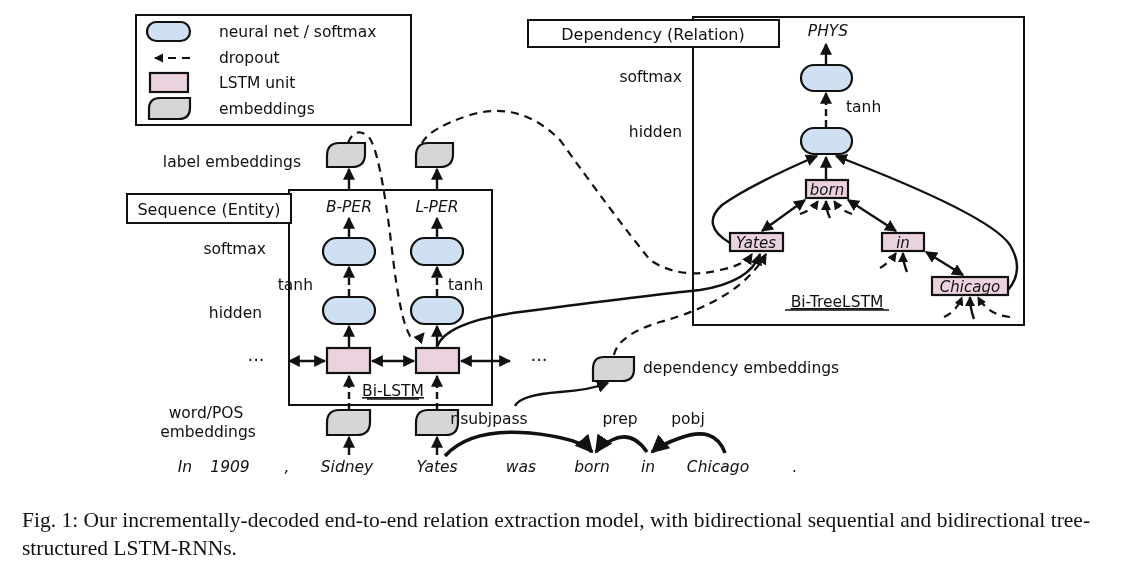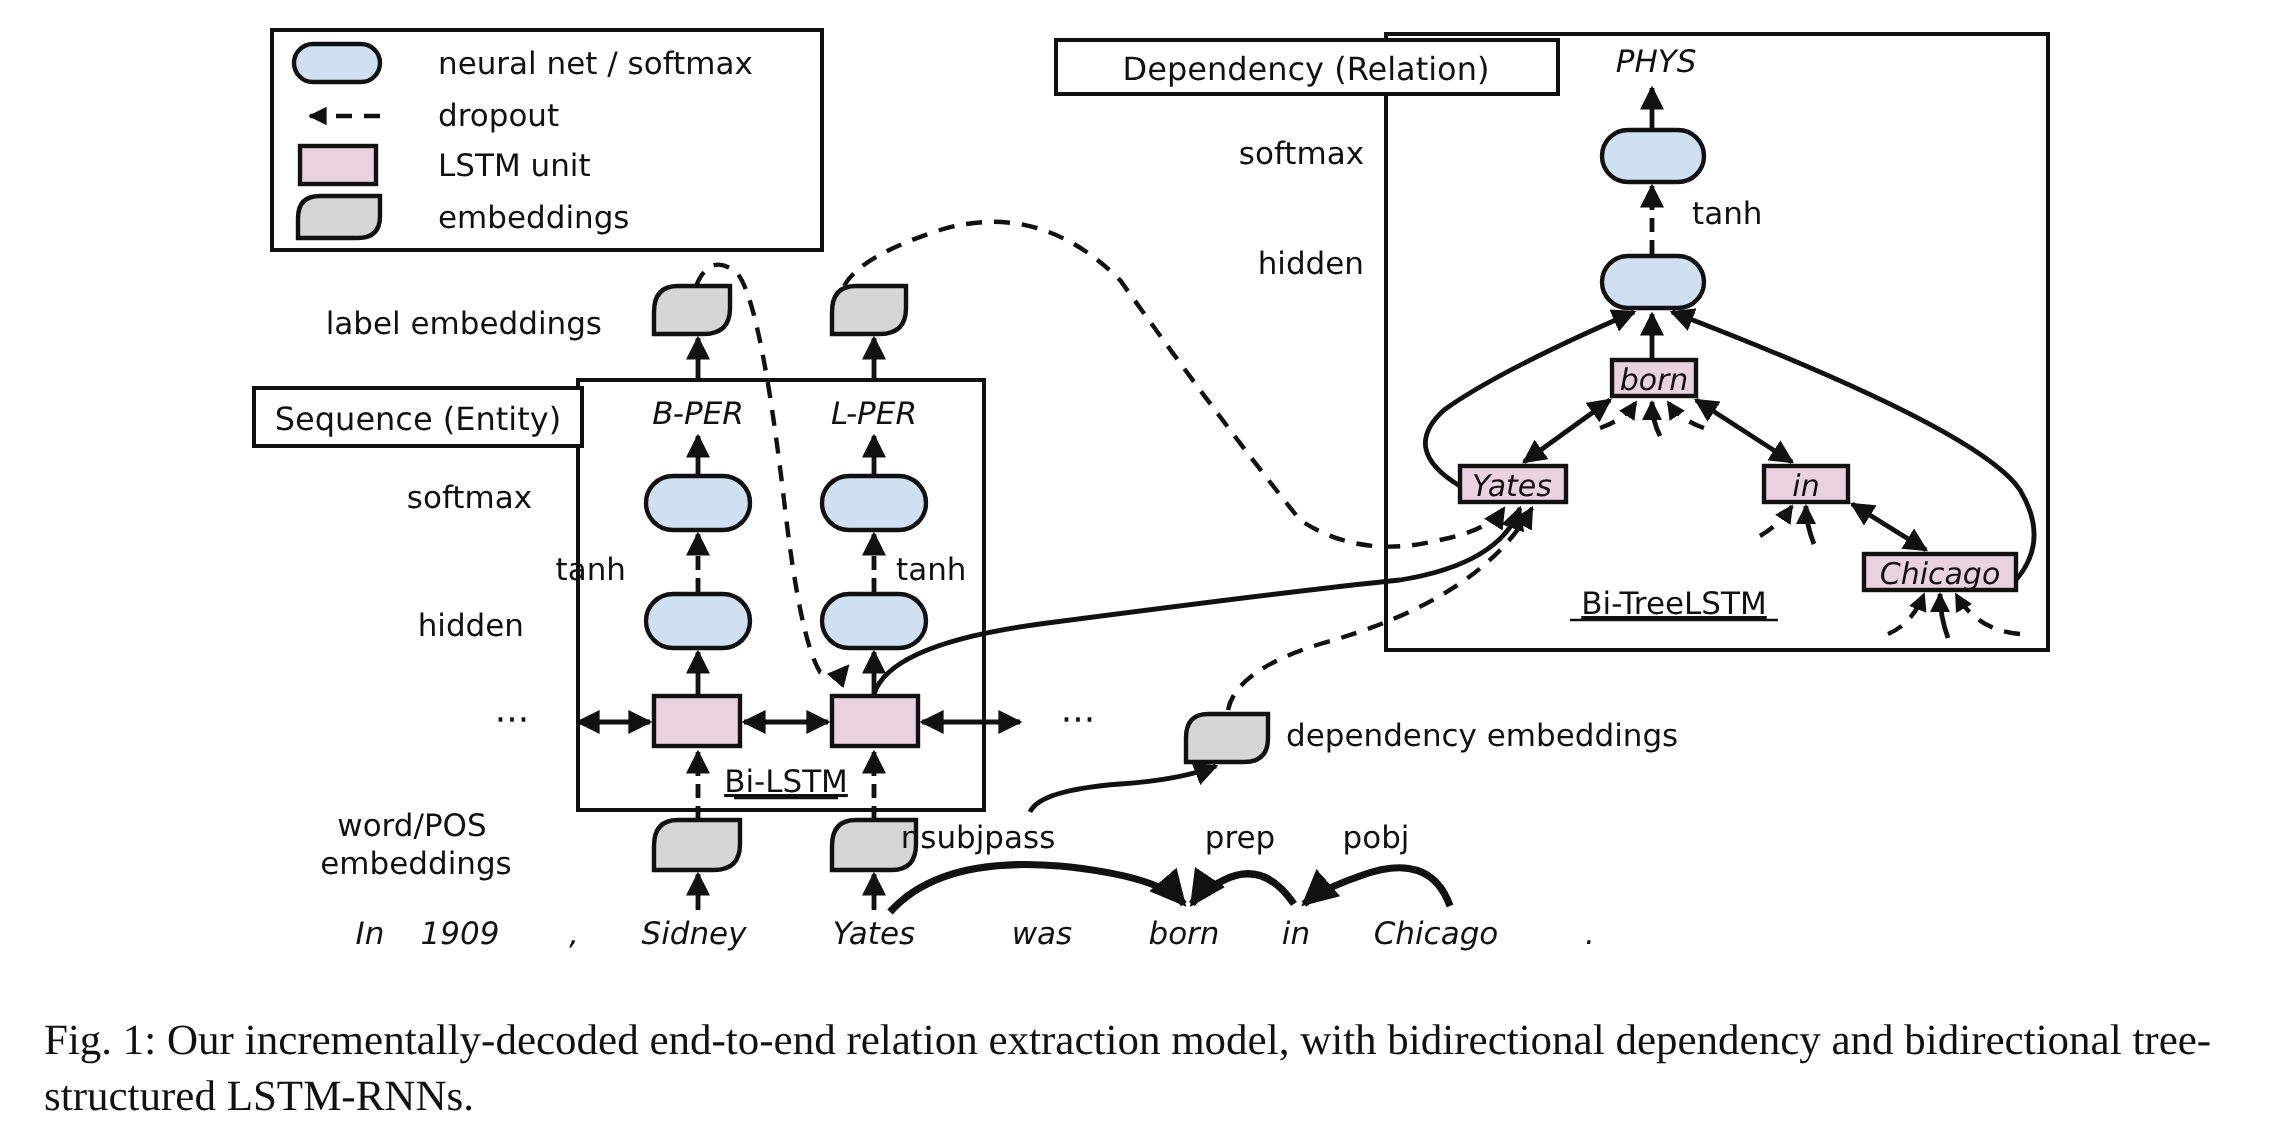--- a/index.html
+++ b/index.html
@@ -176,13 +176,13 @@
   <g>
     <path class="thick" d="M445,456 Q470,428 530,433 Q580,438 592,452" marker-end="url(#ah)"></path>
     <text class="sans" x="489" y="424" font-size="15.5" text-anchor="middle">nsubjpass</text>
     <path class="thick" d="M647,452 Q632,430 612,440 Q600,446 596,452" marker-end="url(#ah)"></path>
     <text class="sans" x="620" y="424" font-size="15.5" text-anchor="middle">prep</text>
     <path class="thick" d="M725,453 Q715,425 680,438 Q660,445 652,452" marker-end="url(#ah)"></path>
     <text class="sans" x="688" y="424" font-size="15.5" text-anchor="middle">pobj</text>
   </g>
 </svg>
 
-<div class="caption">Fig. 1: Our incrementally-decoded end-to-end relation extraction model, with bidirectional dependency and bidirectional tree-structured LSTM-RNNs.</div>
+<div class="caption">Fig. 1: Our incrementally-decoded end-to-end relation extraction model, with bidirectional sequential and bidirectional tree-structured LSTM-RNNs.</div>
 
 </body></html>

